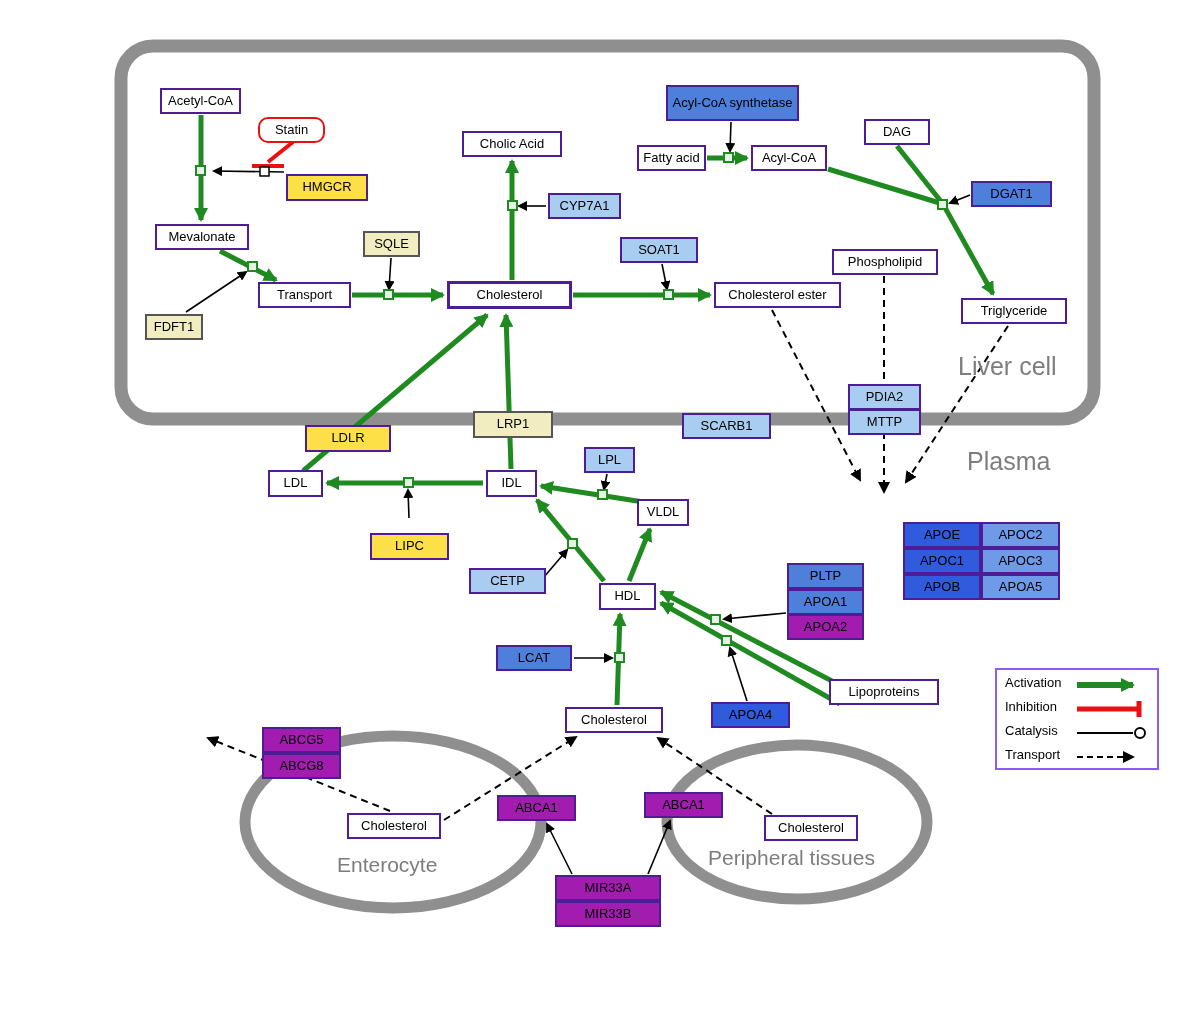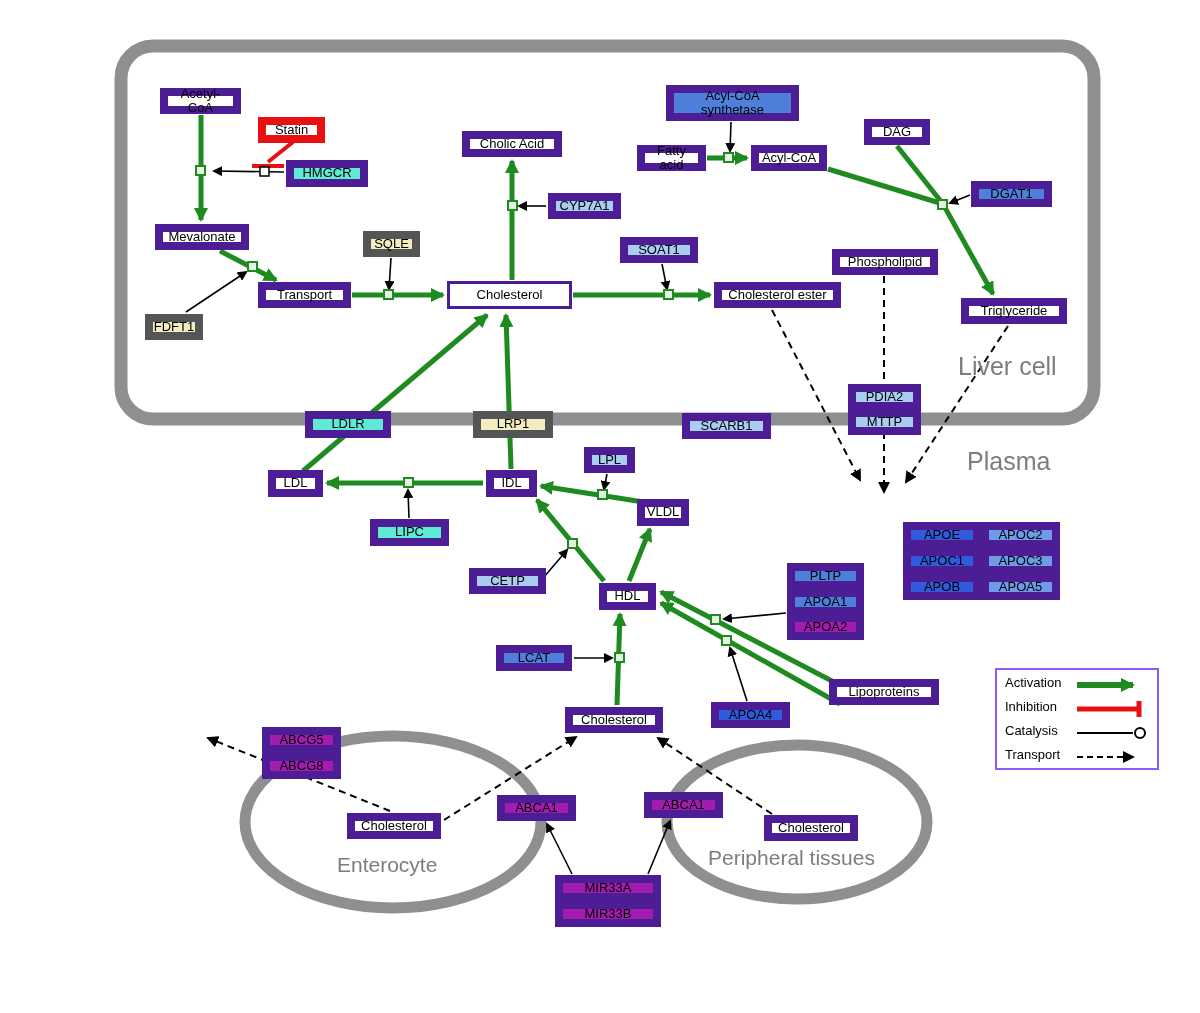--- a/index.html
+++ b/index.html
@@ -1,23 +1,23 @@
 <!DOCTYPE html>
 <html><head>
 <meta charset="utf-8">
 <style>
   html,body{margin:0;padding:0;background:#fff;}
   .canvas{position:relative;width:1200px;height:1013px;background:#fff;overflow:hidden;
           font-family:"Liberation Sans",sans-serif;}
   .layer{position:absolute;left:0;top:0;z-index:1;}
-  .nd{position:absolute;box-sizing:border-box;background:#fff;border:8px solid #4c1d95;
+  .nd{position:absolute;box-sizing:border-box;background:#fff;border:2px solid #4c1d95;
       display:flex;align-items:center;justify-content:center;text-align:center;
       font:13px/1.1 "Liberation Sans",sans-serif;color:#000;z-index:3;padding:1px 2px;}
-  .b-red{border-color:#e81010;}
-  .f-yellow{background:#5eead4;}
+  .b-red{border-color:#e81010;border-radius:10px;}
+  .f-yellow{background:#fde047;margin-top:14px;}
   .f-pale{background:#f2edc0;border-color:#555;}
   .f-bl{background:#a9cdf0;}
   .f-bm{background:#4d7fdb;}
   .f-bm2{background:#6e9ae8;}
   .f-bd{background:#2f5bdc;}
   .f-bd2{background:#a21caf;}
   .thick{border-width:3px;}
   .region-label{position:absolute;font-weight:normal;color:#7d7d7d;z-index:2;white-space:nowrap;}
   .legend{position:absolute;left:995px;top:668px;width:164px;height:102px;border:2px solid #8b5cf6;
           background:#fff;z-index:3;box-sizing:border-box;}

